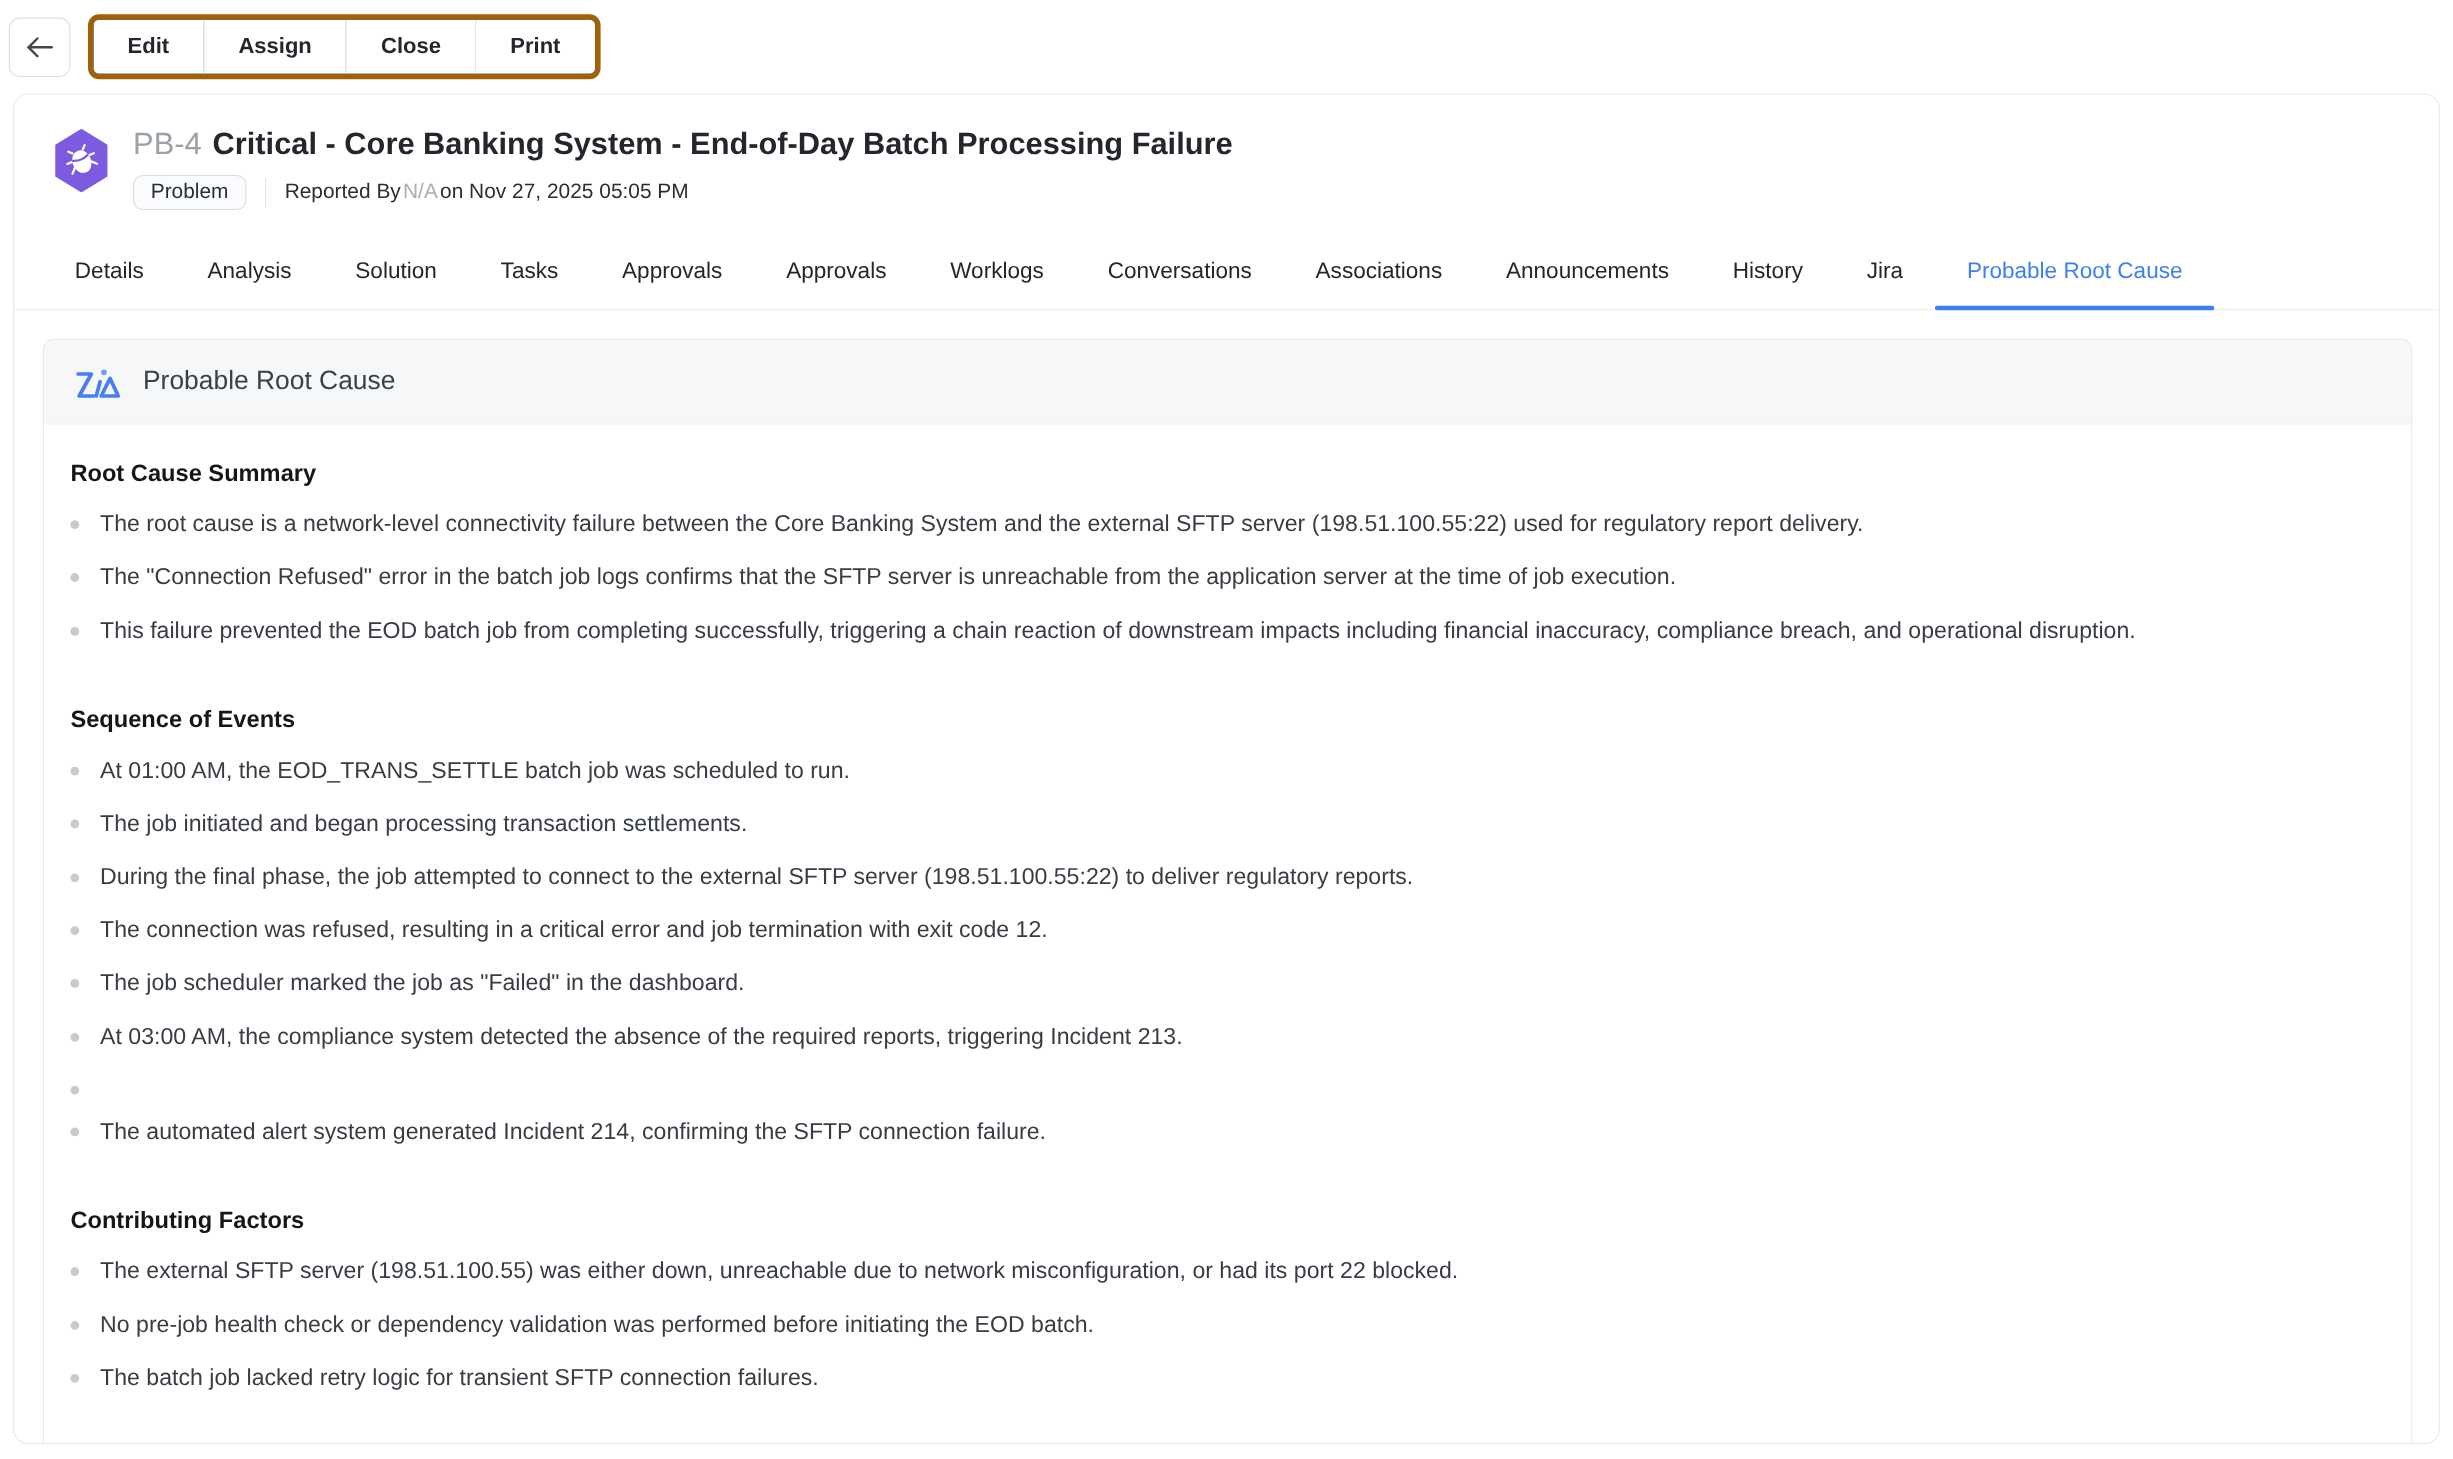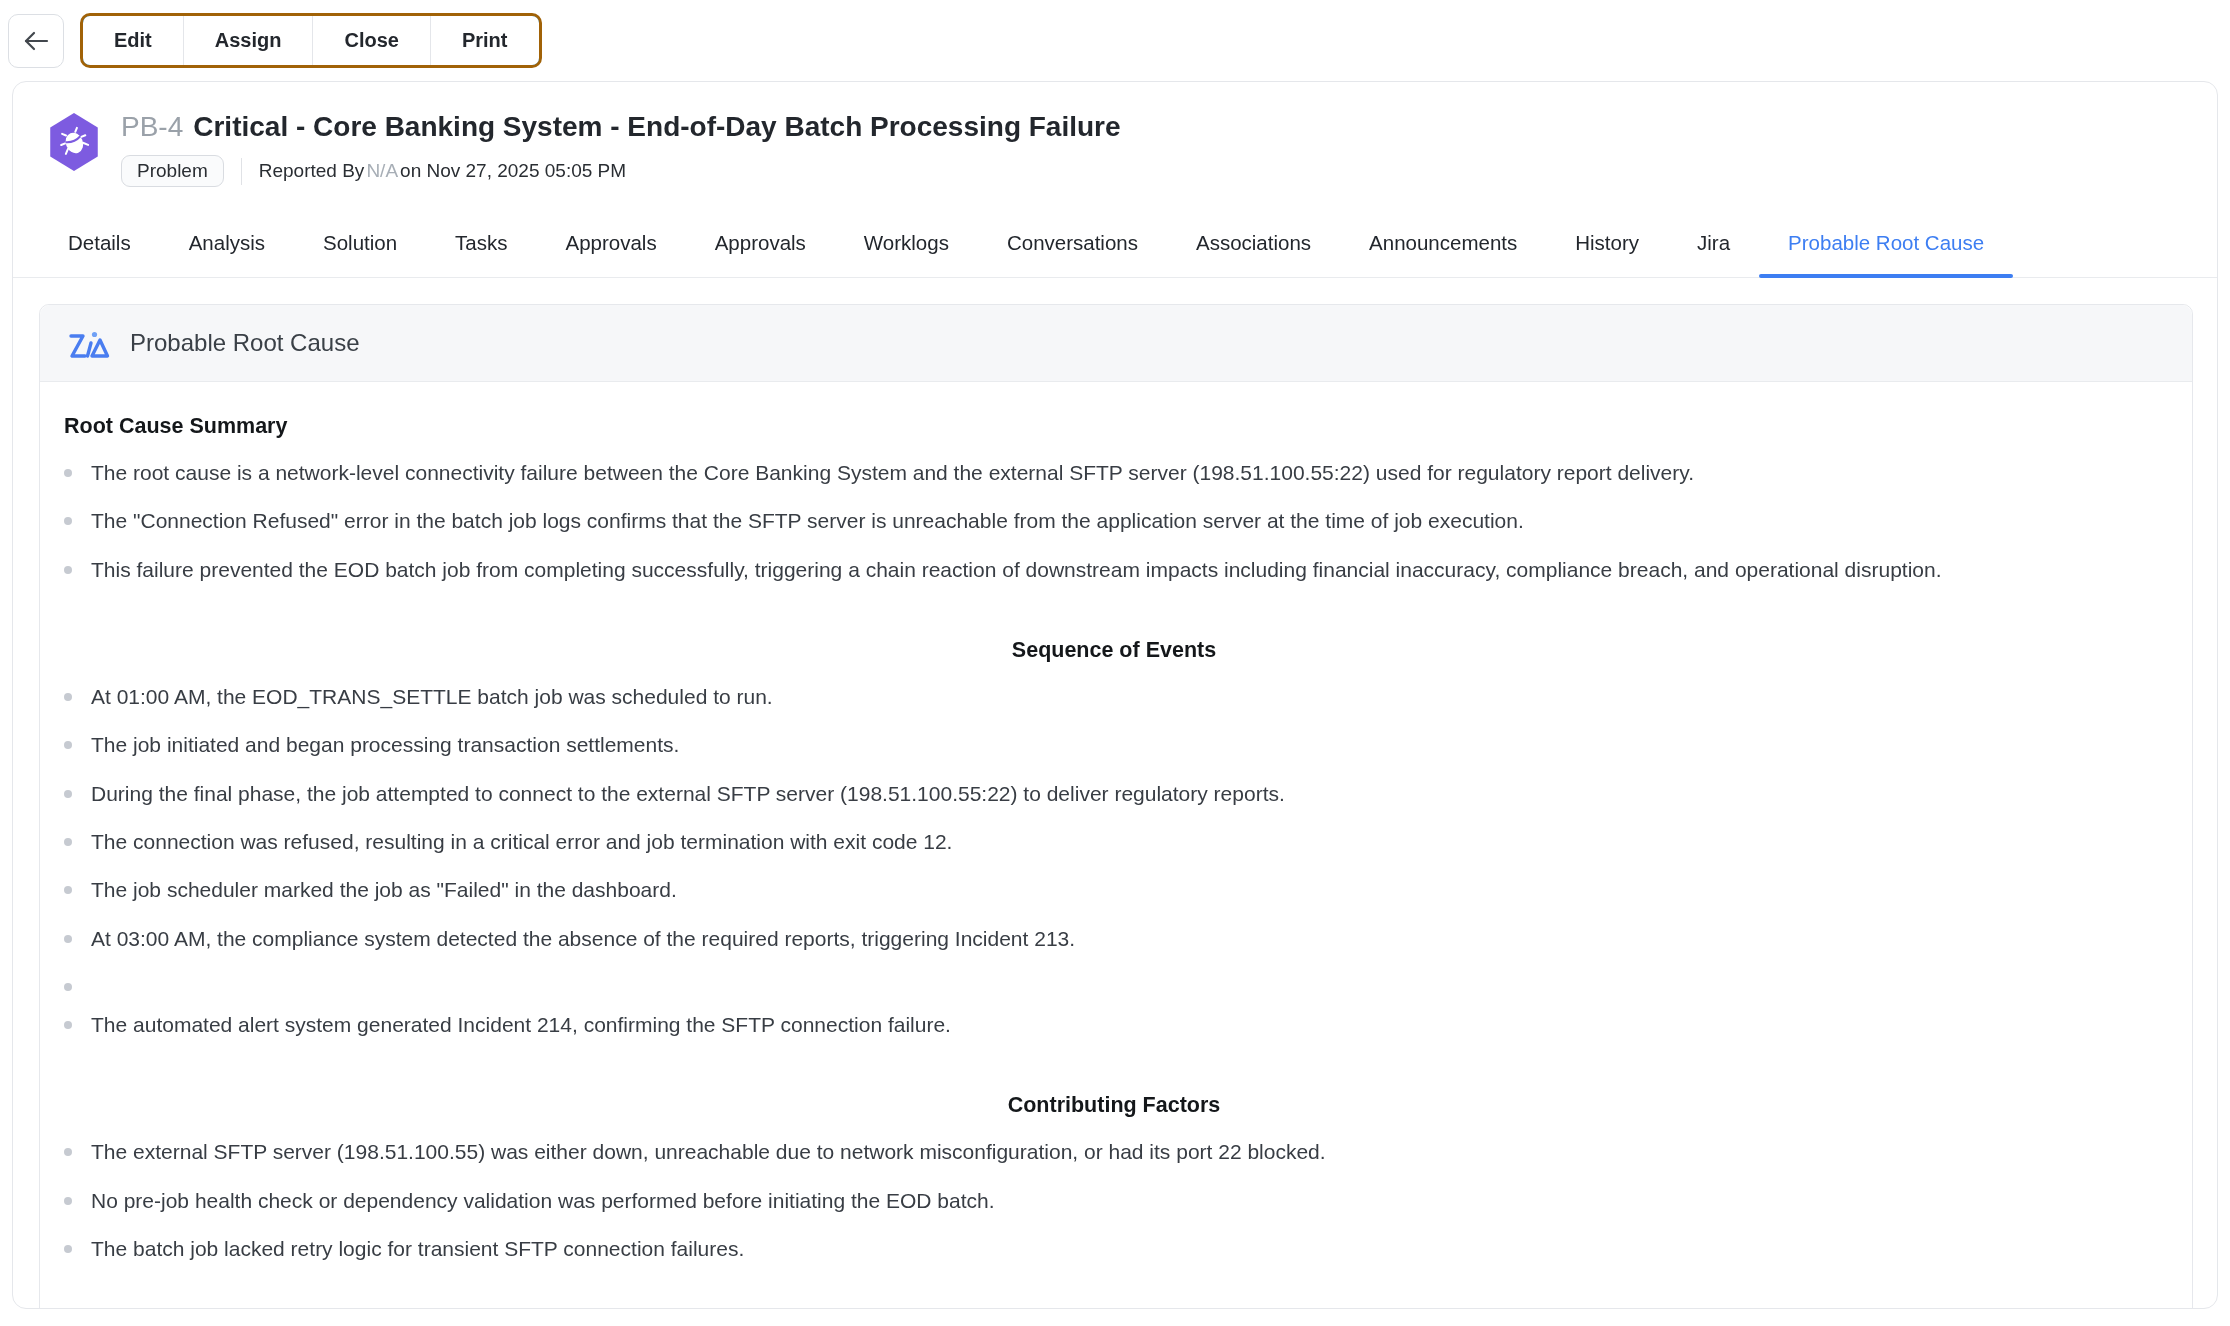--- a/index.html
+++ b/index.html
@@ -3,21 +3,21 @@
 <meta charset="utf-8">
 <style>
   * { margin:0; padding:0; box-sizing:border-box; }
   html,body { width:2230px; height:1326px; background:#ffffff; overflow:hidden;
     font-family:"Liberation Sans","DejaVu Sans",sans-serif; color:#23272d; }
 
   
   .toolbar { display:flex; align-items:center; gap:16px; padding:13px 10px 13px 8px; }
   .back-btn { width:56px; height:54px; border:1px solid #dcdfe4; border-radius:10px;
     background:#fff; display:flex; align-items:center; justify-content:center; cursor:pointer; }
-  .btn-group { display:flex; border:3px solid #a16207; border-radius:10px; overflow:hidden; background:#0369a1; }
+  .btn-group { display:flex; border:5px solid #a16207; border-radius:10px; overflow:hidden; background:#0369a1; }
   .group-btn { padding:13px 31px; font-size:20px; font-weight:600; color:#23272d;
     background:#fff; border:none; border-left:1px solid #e4e6ea; cursor:pointer; }
   .group-btn:first-child { border-left:none; }
 
   
   .main-card { margin:0 12px; height:1228px; border:1px solid #e5e7eb; border-radius:14px;
     background:#fff; overflow:hidden; }
 
   .card-head { display:flex; gap:20px; padding:27px 36px 0 34px; }
   .hexagon { width:54px; height:58px; flex:0 0 auto; background:#7d5be0;
@@ -42,21 +42,21 @@
   .tab.active::after { content:""; position:absolute; left:0; right:0; bottom:-1px;
     height:4px; background:#3d7ef2; border-radius:3px; }
 
   
   .panel { margin:26px 24px 0 26px; border:1px solid #e6e8ec; border-radius:10px;
     display:flex; flex-direction:column; }
   .panel-head { display:flex; align-items:center; gap:20px; background:#f6f7f9;
     padding:20px 28px; border-bottom:1px solid #e9ebee; border-radius:10px 10px 0 0; }
   .panel-title { font-size:24px; color:#3a4047; }
   .panel-body { padding:32px 28px 44px 24px; }
-  .rca-section + .rca-section { margin-top:44px;text-align:center; }
+  .rca-section + .rca-section { margin-top:44px; }
   .section-heading { font-size:21.5px; font-weight:700; color:#14171a; margin-bottom:10px; }
   .bullet-list { list-style:none; }
   .bullet-item { display:flex; align-items:flex-start; gap:19px; padding:10px 0;
     font-size:21px; color:#383d44; line-height:1.35; }
   .bullet-dot { flex:0 0 auto; width:8px; height:8px; border-radius:50%;
     background:#c6cad1; margin-top:10px; }
 </style>
 </head>
 <body>
 

